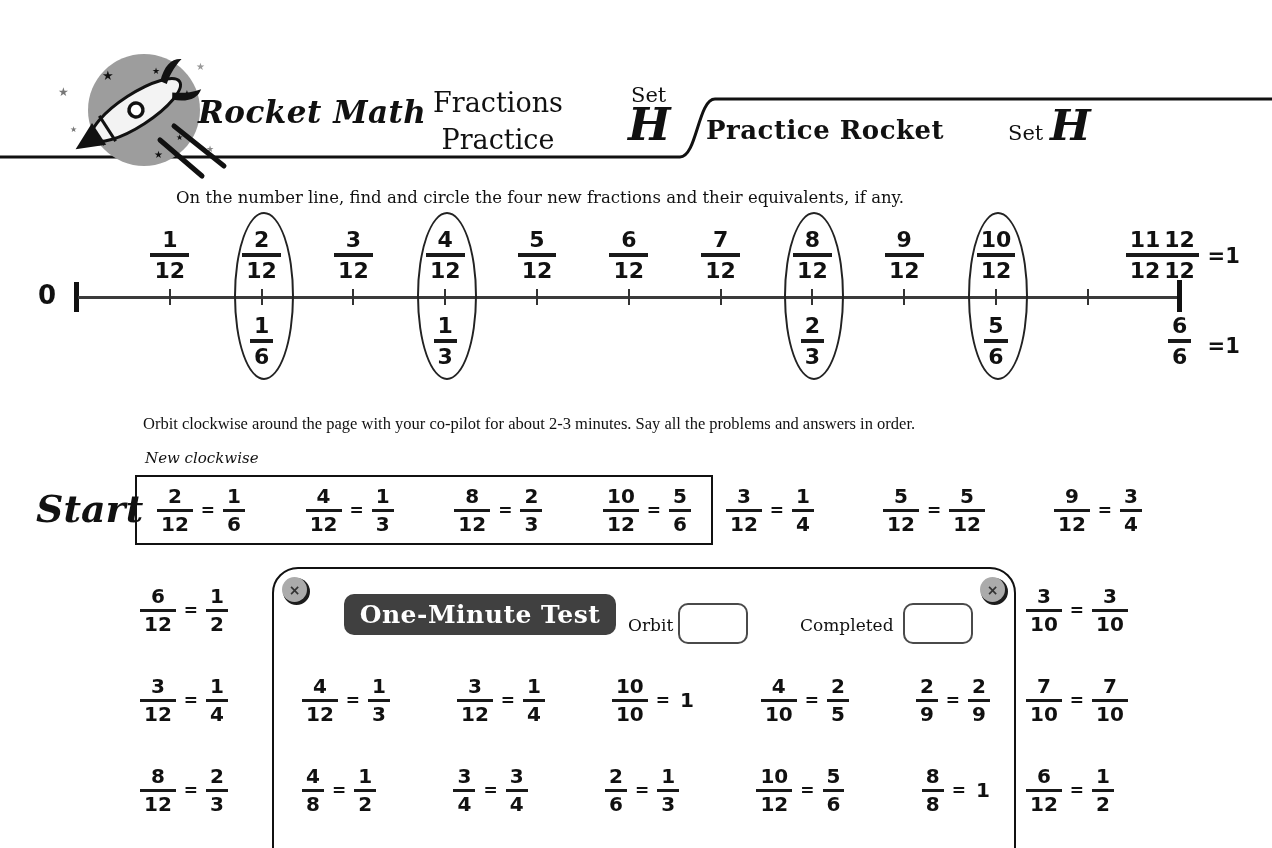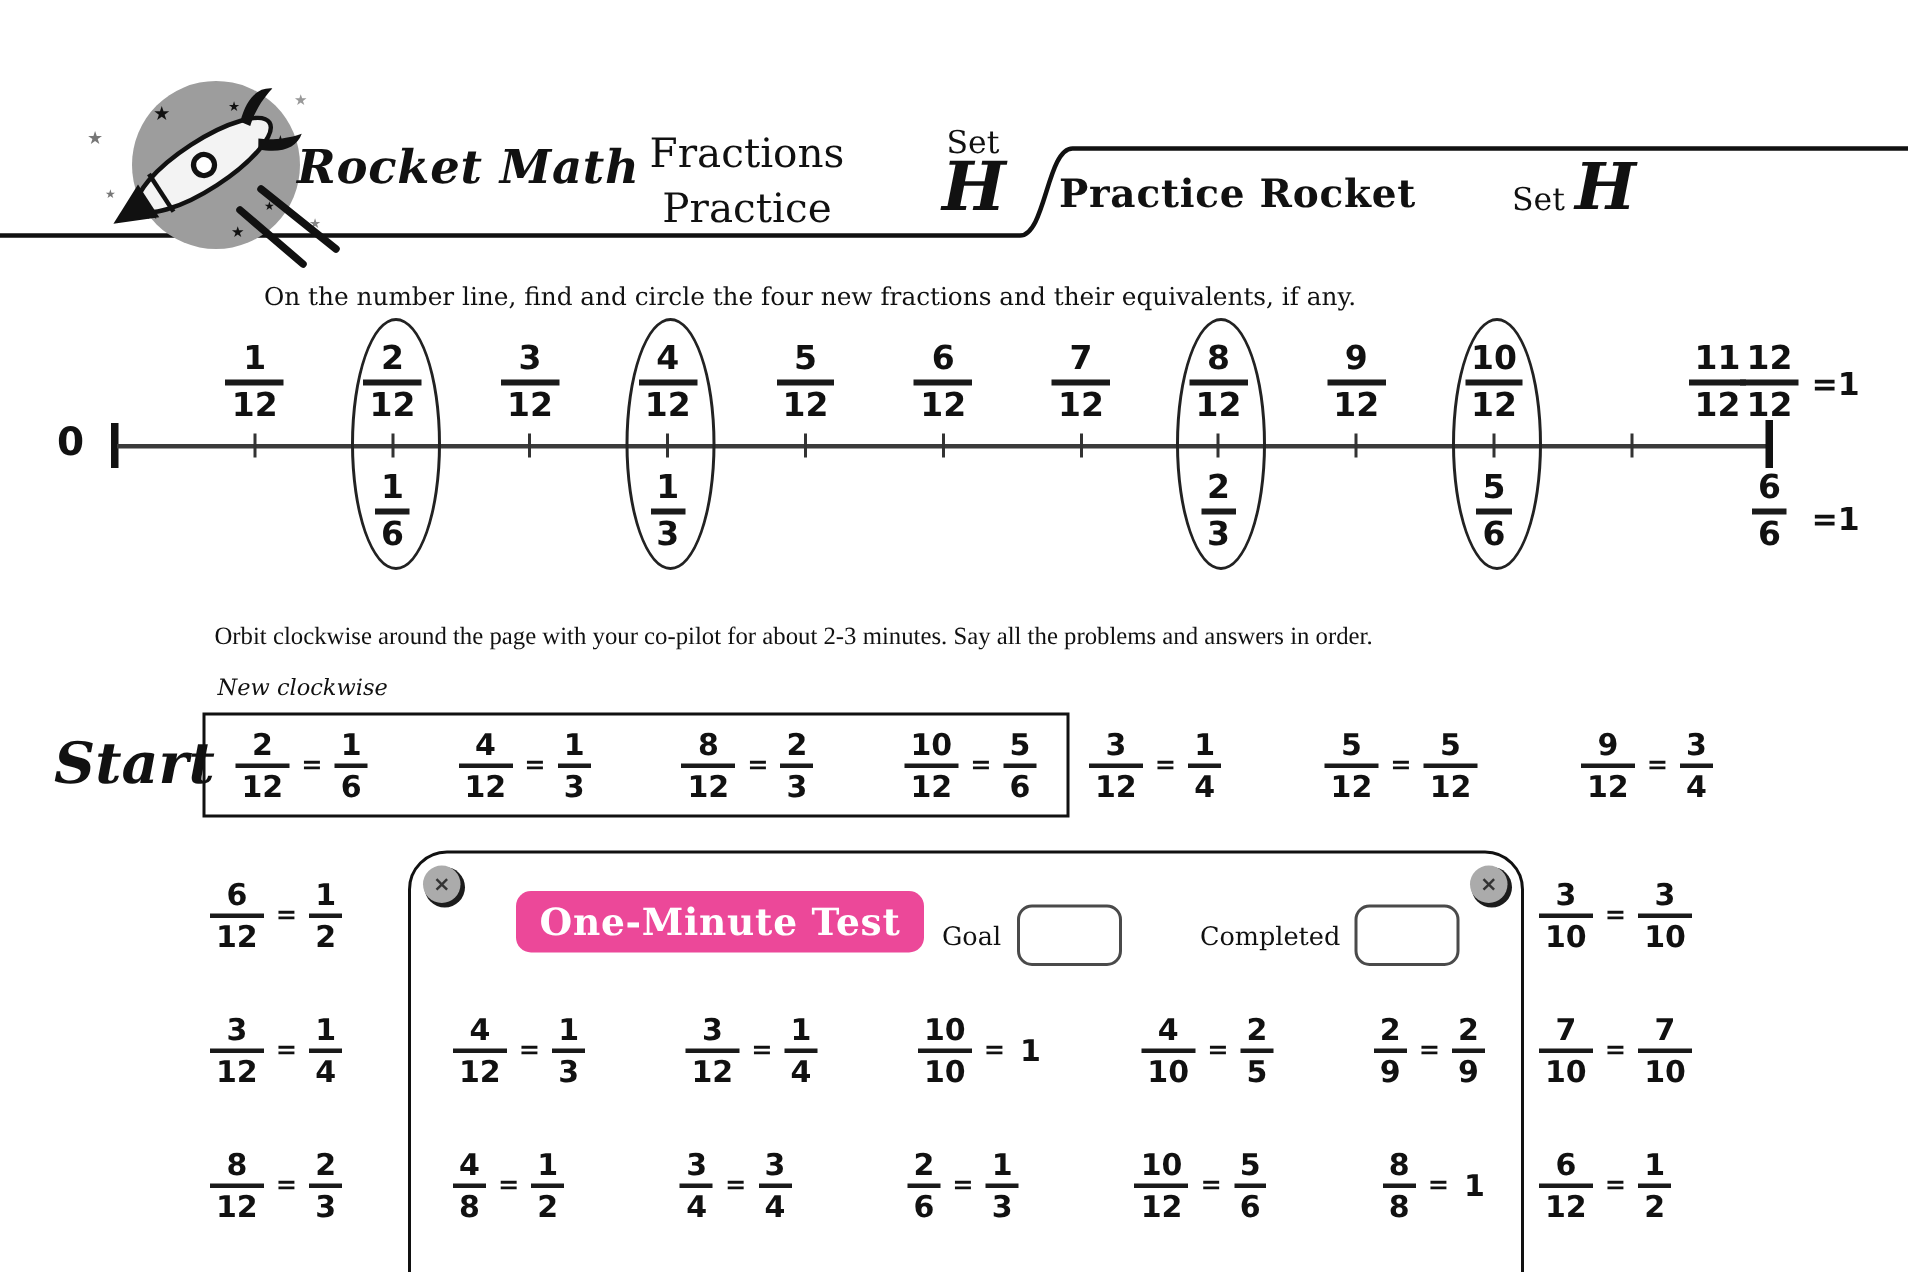--- a/index.html
+++ b/index.html
@@ -60,21 +60,21 @@
 
   
   .test-box{position:absolute;left:272px;top:567px;width:744px;height:300px;
             border:2.5px solid #111;border-radius:26px 26px 0 0;box-sizing:border-box;background:#fff;}
   .close-btn{position:absolute;width:25px;height:25px;border-radius:50%;background:#ababab;
              box-shadow:2px 2px 0 1px #1c1c1c;display:flex;align-items:center;justify-content:center;
              font-family:"DejaVu Sans","Liberation Sans",sans-serif;font-weight:bold;font-size:14px;color:#333;
              cursor:pointer;border:none;}
   .close-l{left:8px;top:8px;}
   .close-r{left:706px;top:8px;}
-  .test-badge{position:absolute;left:70px;top:25px;width:272px;height:41px;background:#ec4899;border-radius:10px;
+  .test-badge{position:absolute;left:70px;top:25px;width:272px;height:41px;background:#404040;border-radius:10px;
               display:flex;align-items:center;justify-content:center;color:#fff;font-weight:bold;
               font-size:25px;letter-spacing:.5px;}
   .goal-label{position:absolute;left:354px;top:46px;font-size:17px;}
   .goal-box{position:absolute;left:404px;top:34px;width:66px;height:37px;border:2px solid #4a4a4a;
             border-radius:10px;background:#fff;}
   .completed-label{position:absolute;left:526px;top:46px;font-size:17px;}
   .completed-box{position:absolute;left:629px;top:34px;width:66px;height:37px;border:2px solid #4a4a4a;
                  border-radius:10px;background:#fff;}
   .test-row{position:absolute;left:0;width:744px;height:64px;display:flex;align-items:center;
             justify-content:space-between;padding:0 28px;box-sizing:border-box;}
@@ -448,21 +448,21 @@
           <div class="bar"></div>
           <div class="fd">2</div>
         </div>
       </div>
     </div>
 
   <div class="test-box">
     <button class="close-btn close-l">×</button>
     <button class="close-btn close-r">×</button>
     <div class="test-badge">One-Minute Test</div>
-    <div class="goal-label">Goal</div>
+    <div class="goal-label">Orbit</div>
     <div class="goal-box"></div>
     <div class="completed-label">Completed</div>
     <div class="completed-box"></div>
     <div class="test-row test-row1">
         <div class="equation">
           <div class="frac">
             <div class="fn">4</div>
             <div class="bar"></div>
             <div class="fd">12</div>
           </div>

